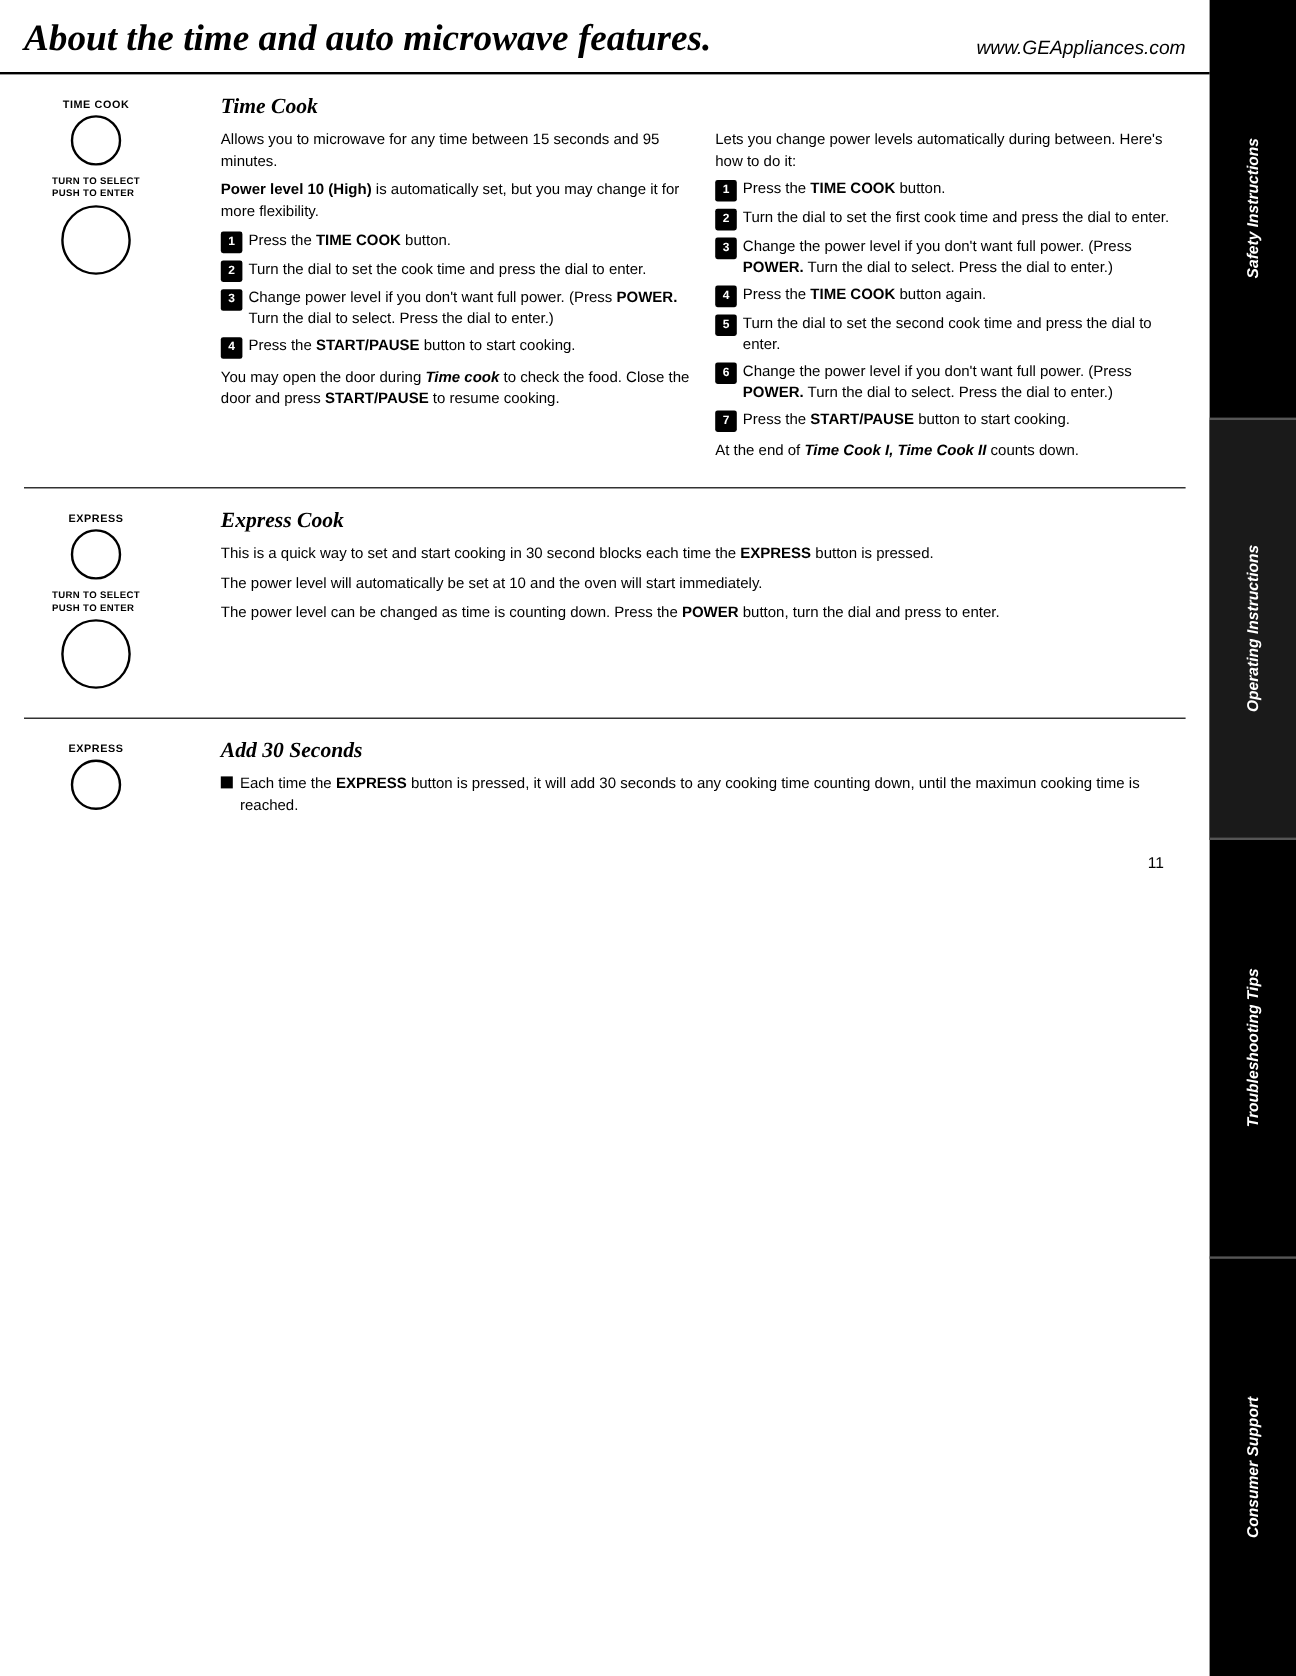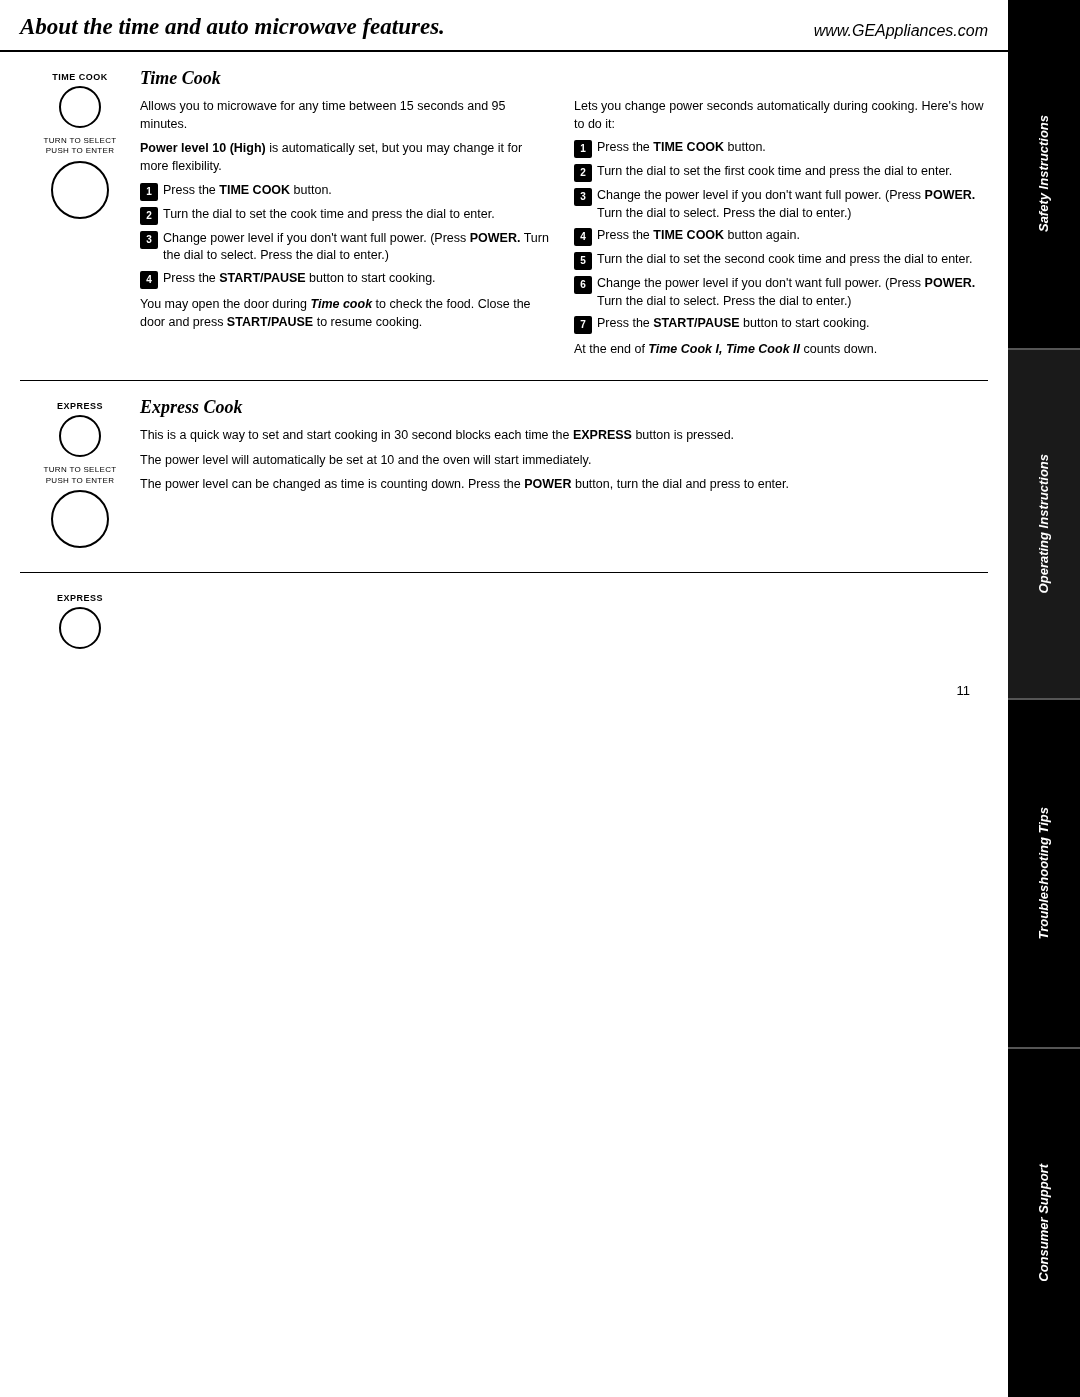--- a/index.html
+++ b/index.html
@@ -55,40 +55,41 @@
 
     
     .page-header {
       border-bottom: 2px solid #000;
       padding: 14px 20px 10px 20px;
       display: flex;
       justify-content: space-between;
       align-items: flex-end;
     }
     .page-title {
-      font-size: 23px;
+      font-size: 31px;
       font-style: italic;
       font-weight: bold;
       font-family: Georgia, serif;
     }
     .website-url {
       font-size: 16px;
       font-style: italic;
     }
 
     
     .content-area {
       padding: 0 20px;
     }
 
     
     .section-row {
       display: flex;
       padding: 16px 0;
       border-bottom: 1.5px solid #000;
+      gap: 44px;
     }
     .section-row:last-child { border-bottom: none; }
 
     
     .icon-col {
       width: 120px;
       flex-shrink: 0;
       display: flex;
       flex-direction: column;
       align-items: center;
@@ -108,23 +109,22 @@
       border: 2px solid #000;
       background: #fff;
       margin-bottom: 8px;
     }
     .dial-circle.large {
       width: 58px;
       height: 58px;
     }
     .turn-select-label {
       font-size: 8px;
-      font-weight: normal;
+      font-weight: bold;
       letter-spacing: 0.3px;
-      text-align: center;
       line-height: 1.3;
       margin-bottom: 4px;
     }
 
     
     .section-content {
       flex: 1;
     }
 
     
@@ -268,21 +268,21 @@
               </li>
               <li class="step-item">
                 <span class="step-number">4</span>
                 <span class="step-text">Press the <b>START/PAUSE</b> button to start cooking.</span>
               </li>
             </ul>
             <p>You may open the door during <b><i>Time cook</i></b> to check the food. Close the door and press <b>START/PAUSE</b> to resume cooking.</p>
           </div>
 
           <div class="col-right">
-            <p>Lets you change power seconds automatically during cooking. Here's how to do it:</p>
+            <p>Lets you change power levels automatically during between. Here's how to do it:</p>
             <ul class="steps-list">
               <li class="step-item">
                 <span class="step-number">1</span>
                 <span class="step-text">Press the <b>TIME COOK</b> button.</span>
               </li>
               <li class="step-item">
                 <span class="step-number">2</span>
                 <span class="step-text">Turn the dial to set the first cook time and press the dial to enter.</span>
               </li>
               <li class="step-item">
@@ -325,18 +325,25 @@
         <p>The power level will automatically be set at 10 and the oven will start immediately.</p>
         <p>The power level can be changed as time is counting down. Press the <b>POWER</b> button, turn the dial and press to enter.</p>
       </div>
     </div>
 
     <div class="section-row">
       <div class="icon-col">
         <span class="icon-label">EXPRESS</span>
         <div class="dial-circle"></div>
       </div>
+      <div class="section-content">
+        <div class="section-heading">Add 30 Seconds</div>
+        <div class="bullet-item">
+          <div class="bullet-sq"></div>
+          <span>Each time the <b>EXPRESS</b> button is pressed, it will add 30 seconds to any cooking time counting down, until the maximun cooking time is reached.</span>
+        </div>
+      </div>
     </div>
 
   </div>
 
   <div class="page-number">11</div>
 </div>
 
 </body></html>

